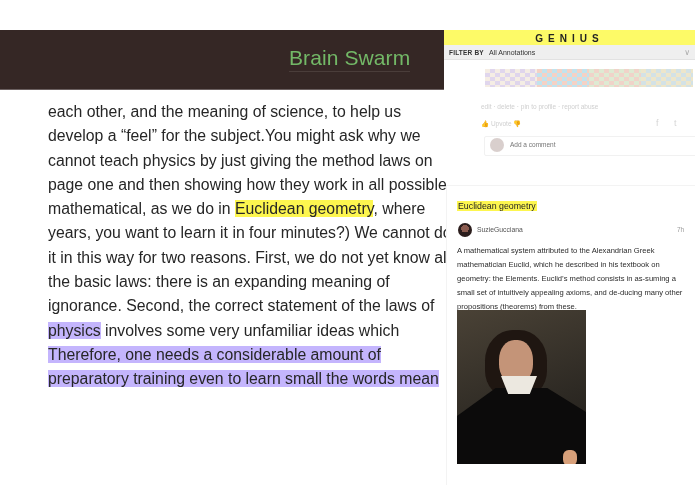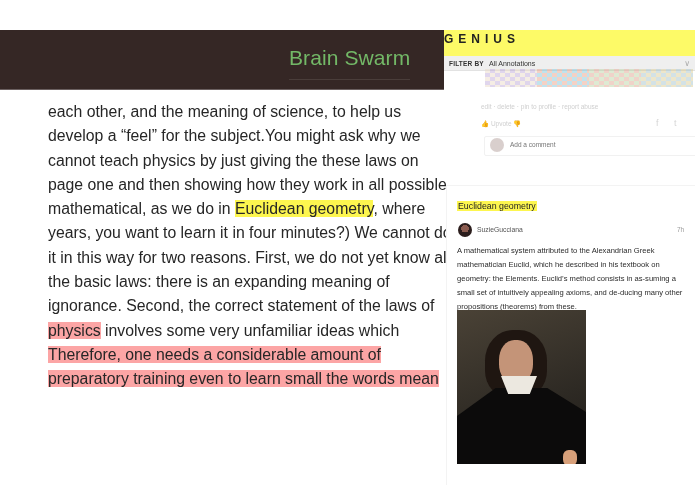--- a/index.html
+++ b/index.html
@@ -7,41 +7,41 @@
     body { position: relative; font-family: "Liberation Sans", sans-serif; }
 
     
     .header {
       position: absolute; left: 0; top: 30px; width: 470px; height: 60px;
       background: #352725; border-bottom: 1px solid #6b6060;
     }
     .site-title {
       position: absolute; left: 289px; top: 16px;
       font-size: 21px; color: #73b867; letter-spacing: 0.1px;
-      border-bottom: 1px solid #4a3d3a; padding-bottom: 9px;
+      border-bottom: 1px solid #4a3d3a; padding-bottom: 1px;
     }
 
     
     .article {
       position: absolute; left: 48px; top: 100px; width: 400px; height: 352px;
       overflow: hidden;
       font-size: 15.8px; line-height: 24.3px; color: #262626;
     }
     .article .line { white-space: nowrap; display: block; }
     .hl-yellow { background: #fdf64f; }
-    .hl-grey { background: #fca5a5; }
+    .hl-grey { background: #c4b5fd; }
 
     
     .genius-panel {
       position: absolute; left: 444px; top: 30px; width: 251px; height: 150px;
       background: #ffffff;
     }
     .genius-logo-bar {
-      height: 26px; background: #fdfa67; 
-      font-size: 12px; letter-spacing: 5px; line-height: 18px; color: #222;
+      height: 15px; background: #fdfa67; text-align: center;
+      font-size: 10px; letter-spacing: 5px; line-height: 18px; color: #222;
       font-weight: bold;
     }
     .filter-bar {
       height: 15px; background: #efefef; display: flex; align-items: center;
       padding: 0 5px; font-size: 6.5px; color: #333; border-bottom: 1px solid #e2e2e2;
     }
     .filter-label { font-weight: bold; margin-right: 5px; letter-spacing: 0.2px; }
     .filter-value { font-size: 7px; flex: 1; }
     .filter-chevron { color: #aaa; font-size: 8px; }
 
@@ -96,21 +96,21 @@
 </head>
 <body>
 
 <div class="header">
   <span class="site-title">Brain Swarm</span>
 </div>
 
 <div class="article">
   <span class="line">each other, and the meaning of science, to help us</span>
   <span class="line">develop a “feel” for the subject.You might ask why we</span>
-  <span class="line">cannot teach physics by just giving the these laws on</span>
+  <span class="line">cannot teach physics by just giving the method laws on</span>
   <span class="line">page one and then showing how they work in all possible</span>
   <span class="line"><span>mathematical, as we do in </span><span class="hl-yellow">Euclidean geometry</span><span>, where</span></span>
   <span class="line">years, you want to learn it in four minutes?) We cannot do</span>
   <span class="line">it in this way for two reasons. First, we do not yet know all</span>
   <span class="line">the basic laws: there is an expanding meaning of</span>
   <span class="line">ignorance. Second, the correct statement of the laws of</span>
   <span class="line"><span class="hl-grey">physics</span><span> involves some very unfamiliar ideas which</span></span>
   <span class="line"><span class="hl-grey">Therefore, one needs a considerable amount of</span></span>
   <span class="line"><span class="hl-grey">preparatory training even to learn small the words mean</span></span>
 </div>

